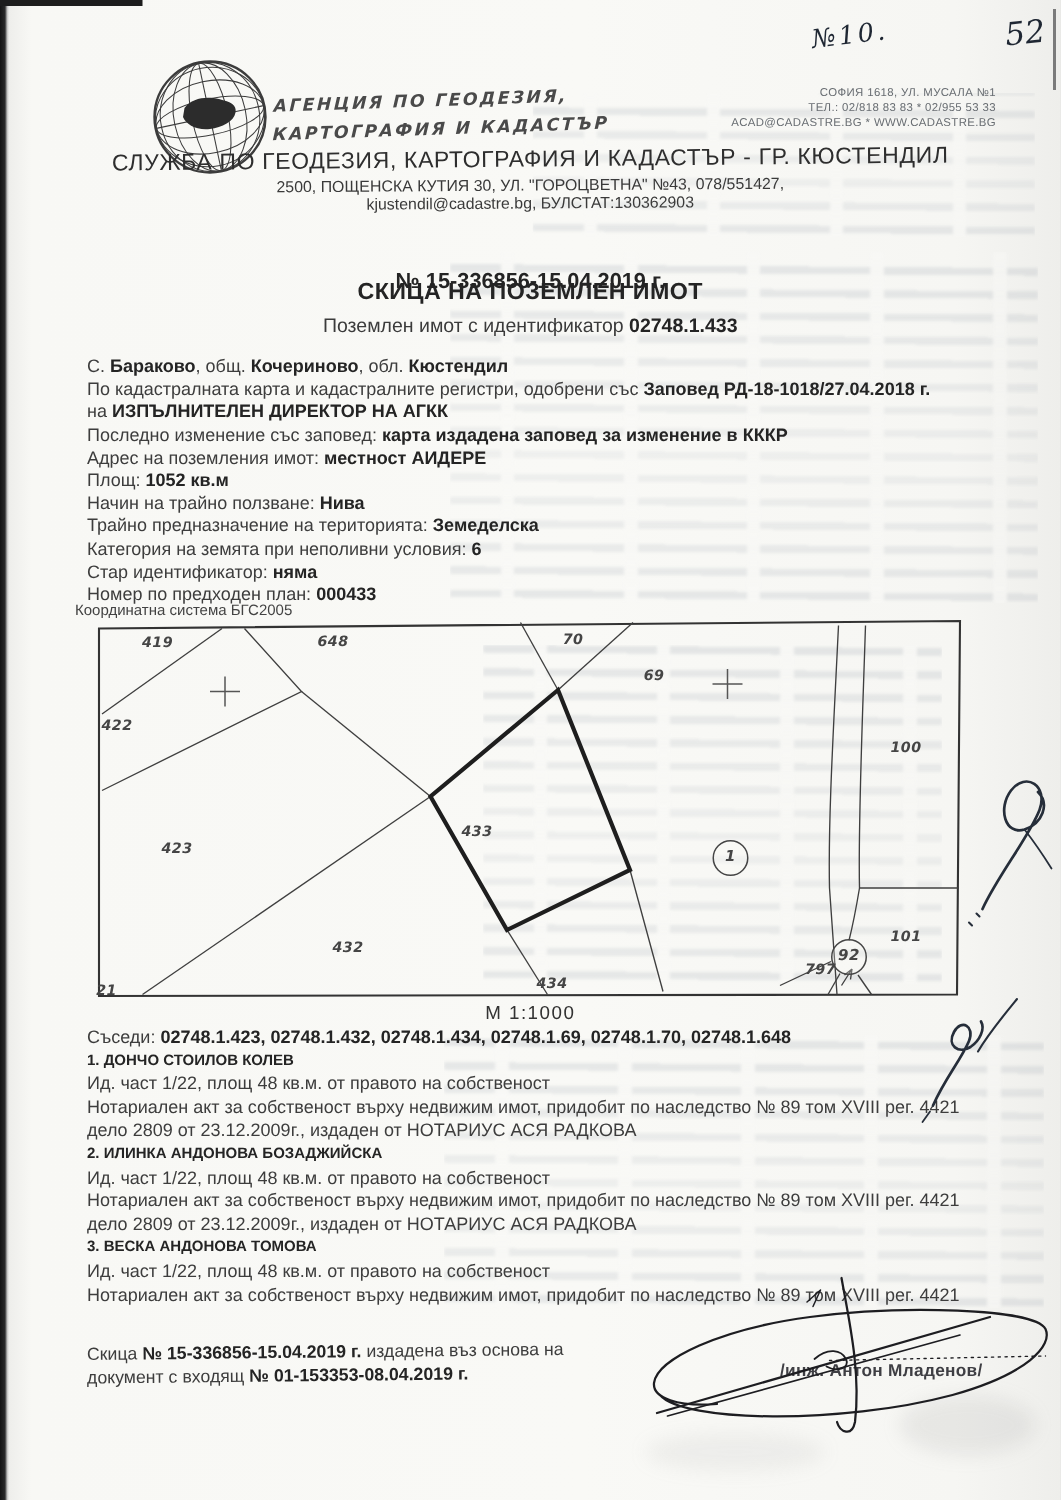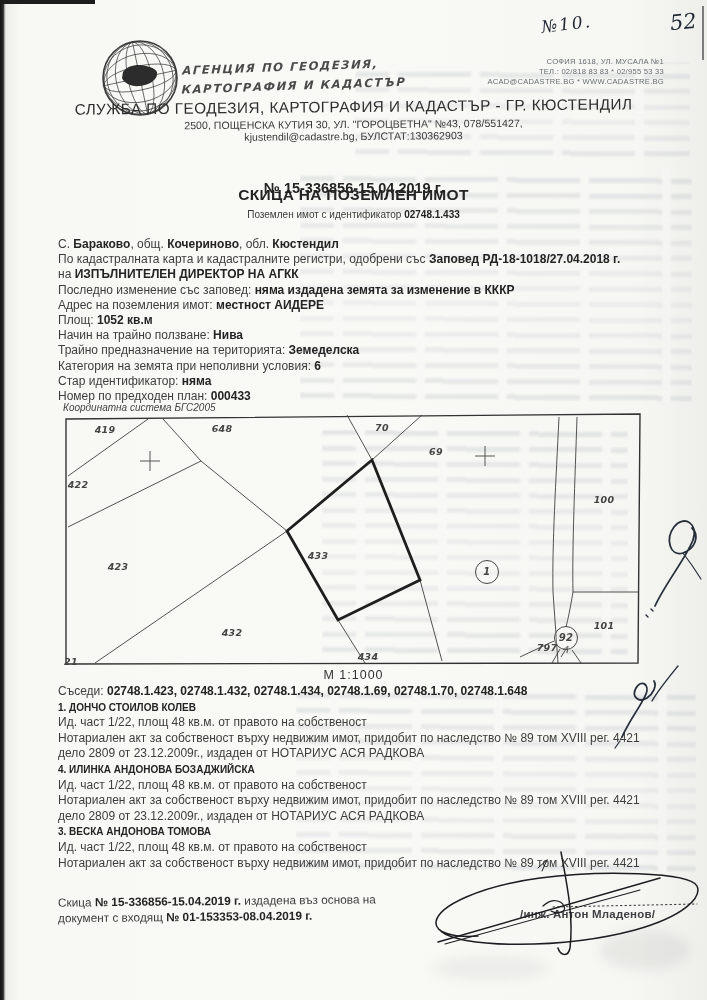--- a/index.html
+++ b/index.html
@@ -37,27 +37,27 @@
   .contact{left:440px;top:57px;width:224px;text-align:right;font-size:7.6px;line-height:10px;
     color:#686d72;letter-spacing:.25px;}
   .office-line{left:0;top:98px;width:707px;text-align:center;font-size:15.3px;letter-spacing:.45px;
     color:#2e2e2e;transform:rotate(-.55deg);}
   .office-addr{left:0;top:118px;width:707px;text-align:center;font-size:10.6px;color:#3a3a3a;transform:rotate(-.4deg);}
   .office-cont{left:0;top:130px;width:707px;text-align:center;font-size:10.6px;color:#3a3a3a;transform:rotate(-.4deg);}
 
   
   .title1{left:0;top:162px;width:707px;text-align:center;font-size:15.5px;font-weight:bold;color:#242424;letter-spacing:.3px;margin-top:24px;}
   .title2{left:0;top:180px;width:707px;text-align:center;font-size:14.5px;font-weight:bold;color:#242424;}
-  .idline{left:0;top:209px;width:707px;text-align:center;font-size:10px;color:#3b3b3b;}
+  .idline{left:0;top:209px;width:707px;text-align:center;font-size:13px;color:#3b3b3b;}
 
   
   .details{left:58px;top:237px;width:620px;font-size:12px;line-height:15.2px;color:#3d3d3d;}
   .b{font-weight:bold;color:#242424;}
 
-  .coordsys{left:63px;top:402px;font-size:10px;color:#434343;font-style:italic;}
+  .coordsys{left:50px;top:402px;font-size:10px;color:#434343;}
   .map-scale{left:0;top:668px;width:707px;text-align:center;font-size:12.5px;color:#333;letter-spacing:1px;}
 
   
   .plabel{position:absolute;transform:translate(-50%,-50%);font-family:"DejaVu Sans",sans-serif;
     font-style:italic;font-weight:bold;font-size:9.5px;color:#454545;letter-spacing:.3px;white-space:nowrap;}
   .plabel.circled{border:1.2px solid #454545;border-radius:50%;width:22px;height:22px;
     line-height:22px;text-align:center;font-size:10px;background:rgba(250,250,248,.25);}
 
   
   .lower{left:58px;top:684px;width:630px;font-size:12px;line-height:15.6px;color:#3d3d3d;white-space:nowrap;}
@@ -120,21 +120,21 @@
   <div class="abs office-cont">kjustendil@cadastre.bg, БУЛСТАТ:130362903</div>
 
   <div class="abs title1">СКИЦА НА ПОЗЕМЛЕН ИМОТ</div>
   <div class="abs title2">№ 15-336856-15.04.2019 г.</div>
   <div class="abs idline"><span>Поземлен имот с идентификатор </span><span class="b">02748.1.433</span></div>
 
   <div class="abs details">
     <div><span>С. </span><span class="b">Бараково</span><span>, общ. </span><span class="b">Кочериново</span><span>, обл. </span><span class="b">Кюстендил</span></div>
     <div><span>По кадастралната карта и кадастралните регистри, одобрени със </span><span class="b">Заповед РД-18-1018/27.04.2018 г.</span></div>
     <div><span>на </span><span class="b">ИЗПЪЛНИТЕЛЕН ДИРЕКТОР НА АГКК</span></div>
-    <div><span>Последно изменение със заповед: </span><span class="b">няма издадена земята за изменение в КККР</span></div>
+    <div><span>Последно изменение със заповед: </span><span class="b">карта издадена заповед за изменение в КККР</span></div>
     <div><span>Адрес на поземления имот: </span><span class="b">местност АИДЕРЕ</span></div>
     <div><span>Площ: </span><span class="b">1052 кв.м</span></div>
     <div><span>Начин на трайно ползване: </span><span class="b">Нива</span></div>
     <div><span>Трайно предназначение на територията: </span><span class="b">Земеделска</span></div>
     <div><span>Категория на земята при неполивни условия: </span><span class="b">6</span></div>
     <div><span>Стар идентификатор: </span><span class="b">няма</span></div>
     <div><span>Номер по предходен план: </span><span class="b">000433</span></div>
   </div>
 
   <div class="abs coordsys">Координатна система БГС2005</div>
@@ -192,21 +192,21 @@
   <div class="abs lower">
     <div><span>Съседи: </span><span class="b">02748.1.423, 02748.1.432, 02748.1.434, 02748.1.69, 02748.1.70, 02748.1.648</span></div>
 
     <div>
       <div class="owner-name">1. ДОНЧО СТОИЛОВ КОЛЕВ</div>
       <div>Ид. част 1/22, площ 48 кв.м. от правото на собственост</div>
       <div>Нотариален акт за собственост върху недвижим имот, придобит по наследство № 89 том XVIII рег. 4421</div>
       <div>дело 2809 от 23.12.2009г., издаден от НОТАРИУС АСЯ РАДКОВА</div>
     </div>
     <div>
-      <div class="owner-name">4. ИЛИНКА АНДОНОВА БОЗАДЖИЙСКА</div>
+      <div class="owner-name">2. ИЛИНКА АНДОНОВА БОЗАДЖИЙСКА</div>
       <div>Ид. част 1/22, площ 48 кв.м. от правото на собственост</div>
       <div>Нотариален акт за собственост върху недвижим имот, придобит по наследство № 89 том XVIII рег. 4421</div>
       <div>дело 2809 от 23.12.2009г., издаден от НОТАРИУС АСЯ РАДКОВА</div>
     </div>
     <div>
       <div class="owner-name">3. ВЕСКА АНДОНОВА ТОМОВА</div>
       <div>Ид. част 1/22, площ 48 кв.м. от правото на собственост</div>
       <div>Нотариален акт за собственост върху недвижим имот, придобит по наследство № 89 том XVIII рег. 4421</div>
     </div>
   </div>

